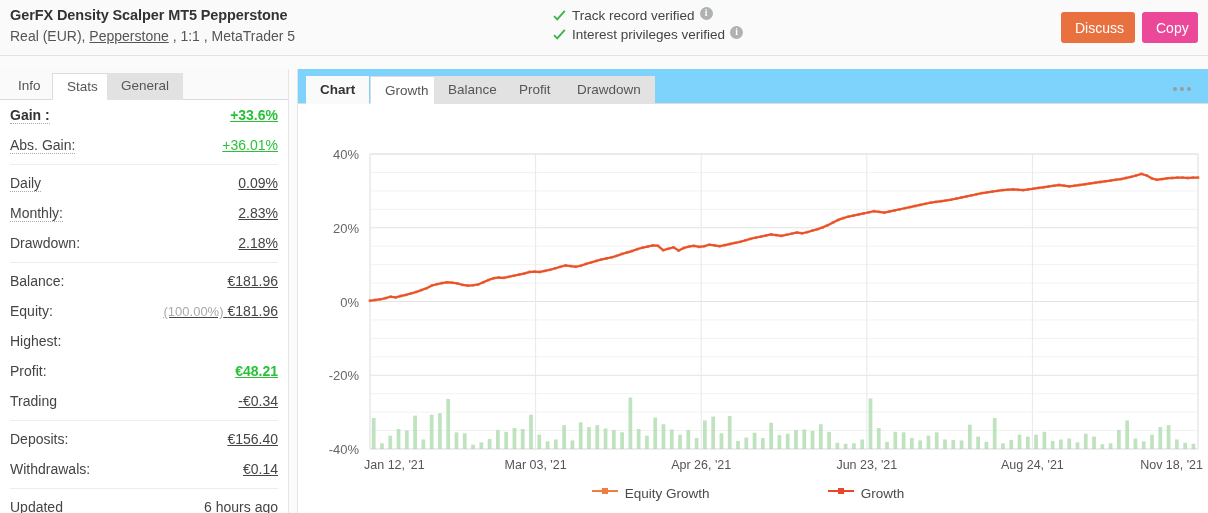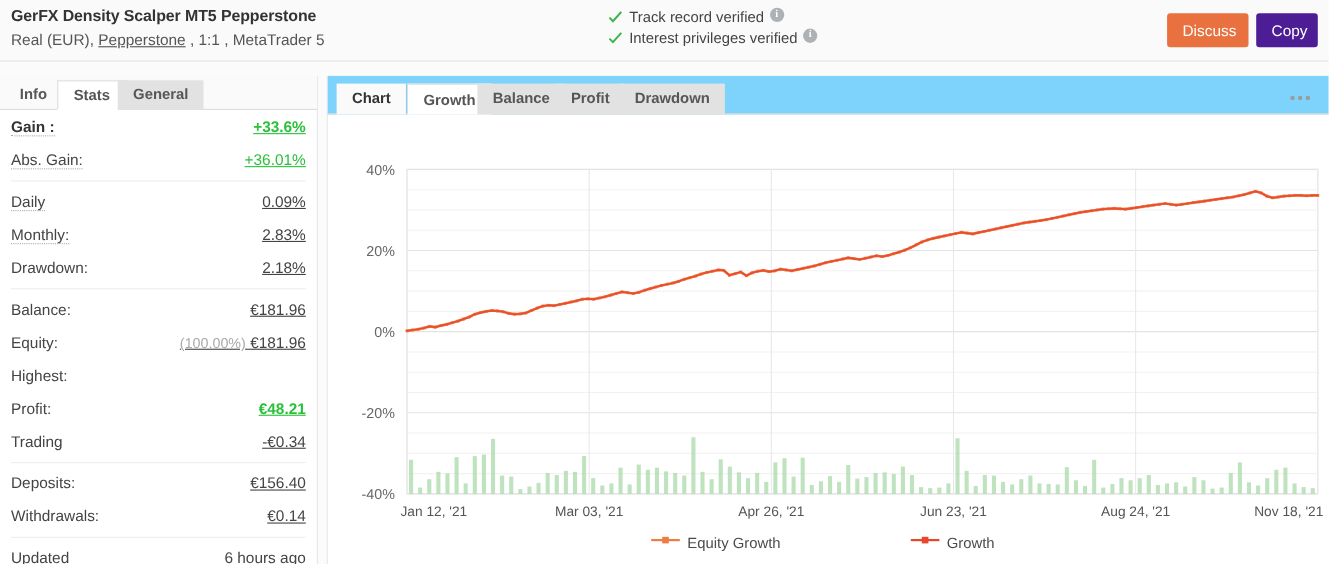--- a/index.html
+++ b/index.html
@@ -89,21 +89,21 @@
     height: 31px;
     border: none;
     border-radius: 3px;
     color: #ffffff;
     font-size: 14px;
     font-family: "Liberation Sans", sans-serif;
     cursor: pointer;
     padding: 0 14px;
   }
   .btn-discuss { left: 1061px; background: #e8713f; width: 74px; }
-  .btn-copy    { left: 1142px; background: #4c1d95; width: 56px; }
+  .btn-copy    { left: 1142px; background: #ec4899; width: 56px; }
 
   
   .left-panel {
     position: absolute;
     left: 0; top: 69px;
     width: 289px; height: 444px;
     background: #ffffff;
     border-right: 1px solid #e6e6e6;
     box-sizing: border-box;
   }
@@ -119,21 +119,20 @@
     position: absolute;
     top: 4px;
     height: 27px;
     line-height: 26px;
     padding: 0 14px;
     font-size: 13.5px;
     color: #565656;
     box-sizing: border-box;
     cursor: pointer;
     white-space: nowrap;
-    font-weight: bold;
   }
   .tab.inactive { background: #e2e2e2; }
   .tab.active {
     background: #ffffff;
     border: 1px solid #dcdcdc;
     border-bottom: 1px solid #ffffff;
     color: #555555;
   }
   .tab.plain { background: transparent; }
   .tab.boldlabel { font-weight: bold; color: #333333; background: #fafafa; }

